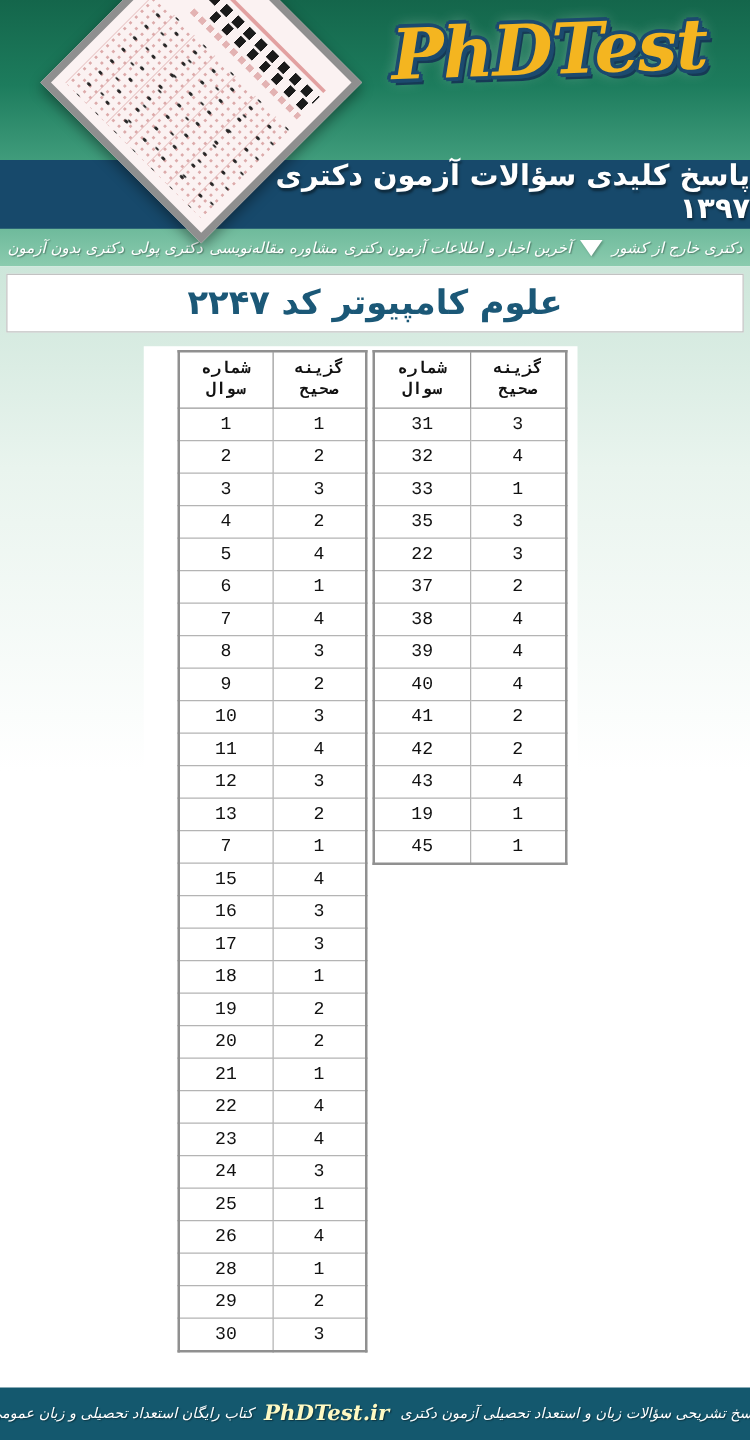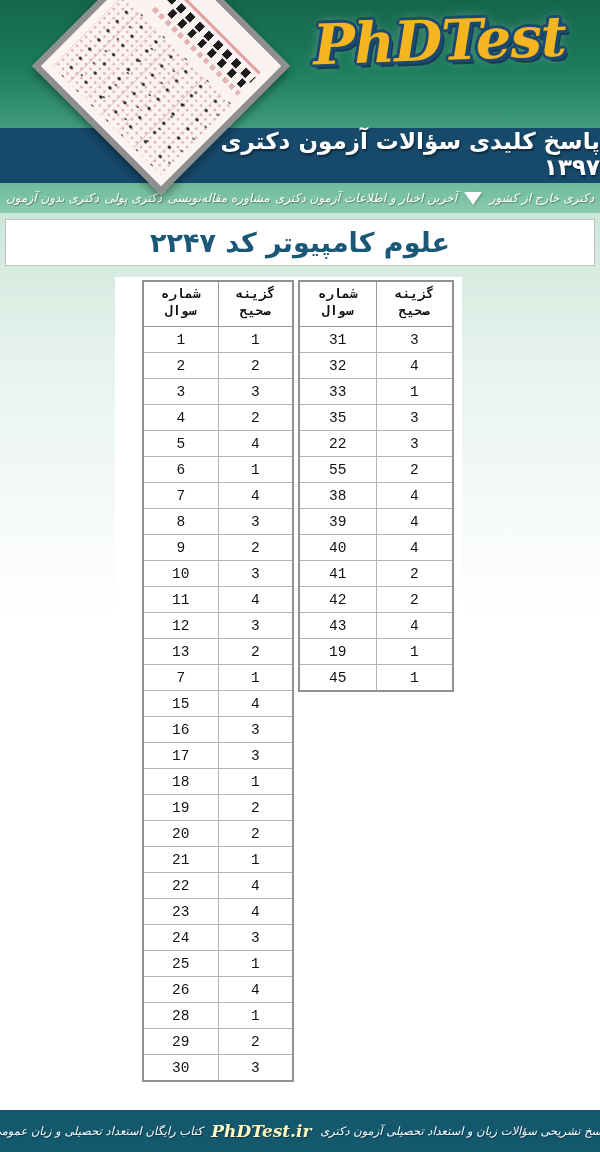--- a/index.html
+++ b/index.html
@@ -272,21 +272,21 @@
             </tr>
             <tr>
               <td>35</td>
               <td>3</td>
             </tr>
             <tr>
               <td>22</td>
               <td>3</td>
             </tr>
             <tr>
-              <td>55</td>
+              <td>37</td>
               <td>2</td>
             </tr>
             <tr>
               <td>38</td>
               <td>4</td>
             </tr>
             <tr>
               <td>39</td>
               <td>4</td>
             </tr>

